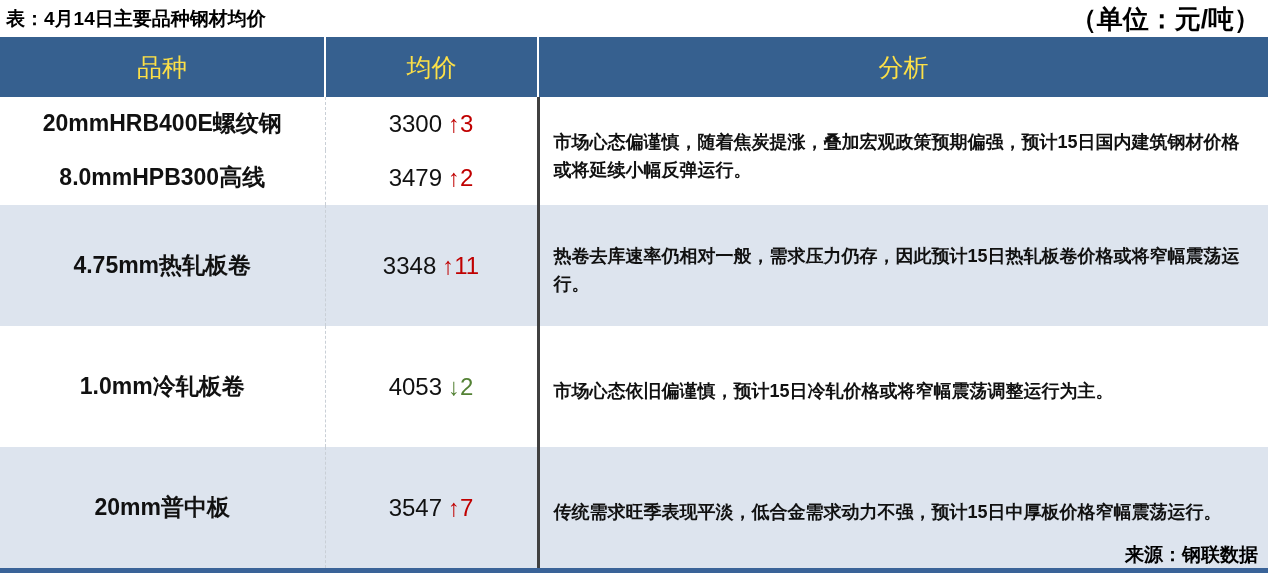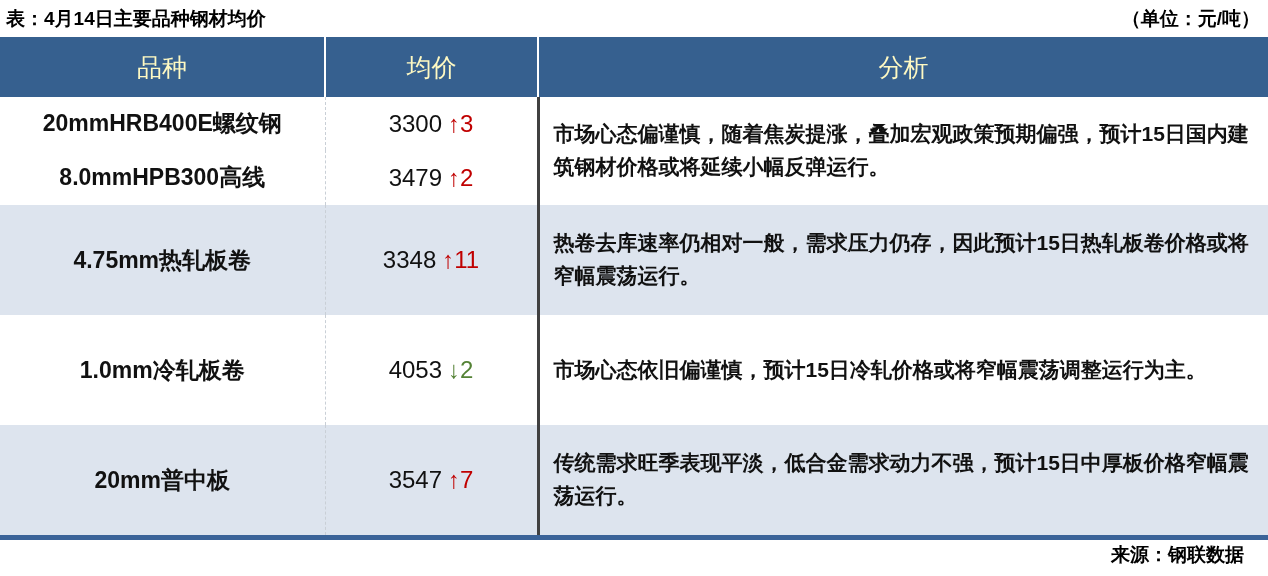--- a/index.html
+++ b/index.html
@@ -31,21 +31,21 @@
   }
   .title-text {
     font-size: 19px;
     font-weight: 700;
     letter-spacing: 0px;
     color: #000000;
     white-space: nowrap;
     line-height: 1;
   }
   .title-unit {
-    font-size: 19px;
+    font-size: 26px;
     font-weight: 700;
     color: #000000;
     white-space: nowrap;
     line-height: 1;
   }
 
   
   .table-wrap {
     position: absolute;
     left: 0;
@@ -57,21 +57,21 @@
     table-layout: fixed;
     width: 1268px;
     border-bottom: 5px solid #3A6398;
   }
   table.steel col.c-variety { width: 325px; }
   table.steel col.c-price   { width: 213px; }
   table.steel col.c-analysis{ width: 730px; }
 
   thead th {
     background: #36608F;
-    color: #fef9c3;
+    color: #fde047;
     height: 60px;
     font-size: 25px;
     font-weight: 400;
     text-align: center;
     vertical-align: middle;
     padding: 0;
     border: none;
   }
   thead th.th-variety { border-right: 2px solid #FFFFFF; }
   thead th.th-price   { border-right: 2px solid #FFFFFF; margin-left: 31px; }
@@ -94,25 +94,25 @@
   }
   td.cell-price {
     text-align: center;
     font-size: 24px;
     font-weight: 400;
     color: #111111;
     border-right: 3px solid #404040;
     white-space: nowrap;
   }
   td.cell-analysis {
-    font-size: 21px;
+    font-size: 18px;
     font-weight: 700;
     line-height: 1.55;
     color: #111111;
-    padding: 0 14px 0 14px;
+    padding: 11px 14px 0 14px;
     text-align: left;
   }
 
   .price-val { letter-spacing: 0px; }
   .delta {
     margin-left: 6px;
     font-weight: 400;
   }
   .delta.up   { color: #C00000; }
   .delta.down { color: #548235; }
@@ -126,21 +126,21 @@
   
   .footer {
     position: absolute;
     left: 0;
     top: 534px;
     width: 1268px;
     height: 42px;
     display: flex;
     align-items: center;
     justify-content: flex-end;
-    padding-right: 24px;
+    padding-right: 10px;
     box-sizing: border-box;
   }
   .source-text {
     font-size: 19px;
     font-weight: 700;
     color: #000000;
     white-space: nowrap;
   }
 </style>
 </head>

